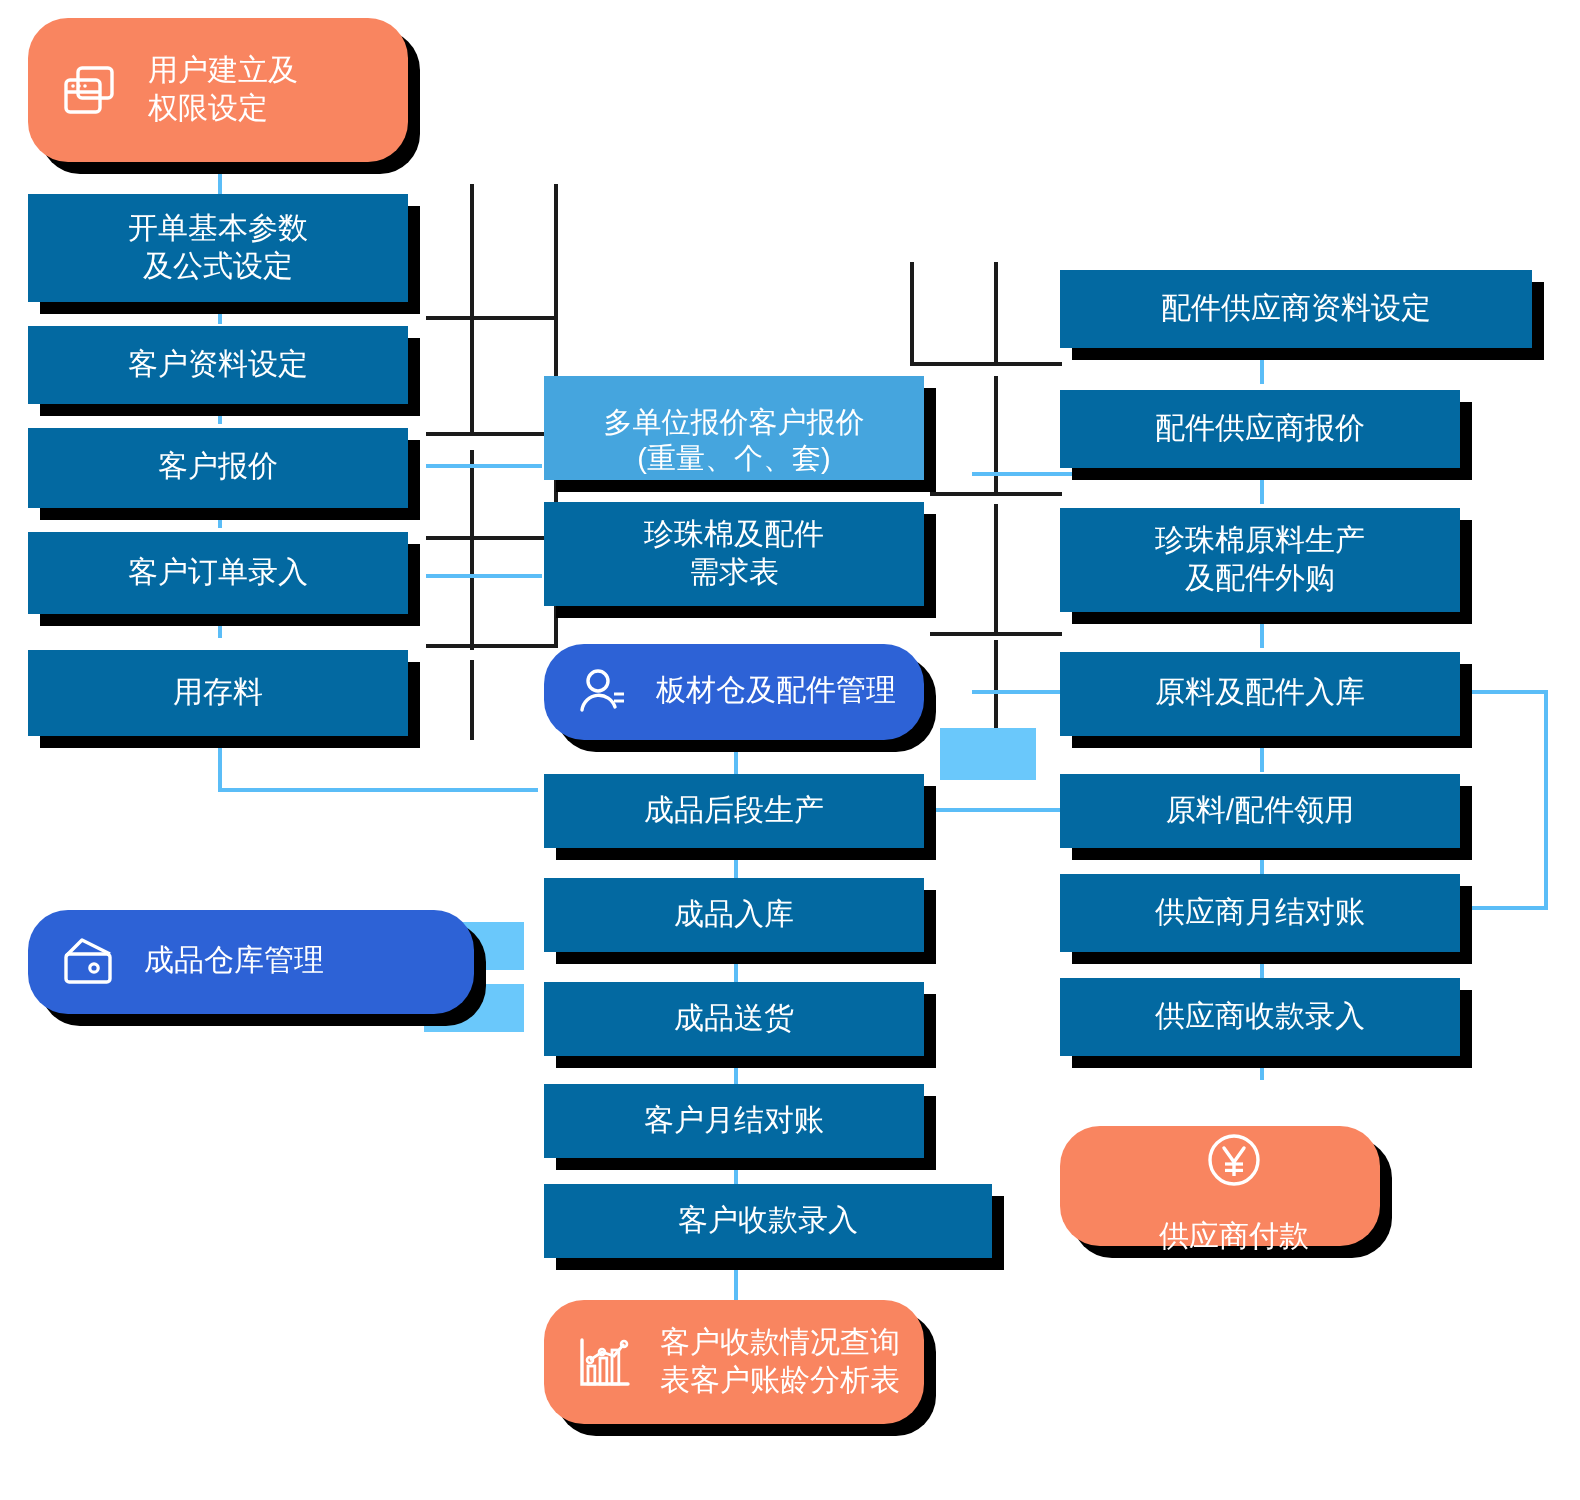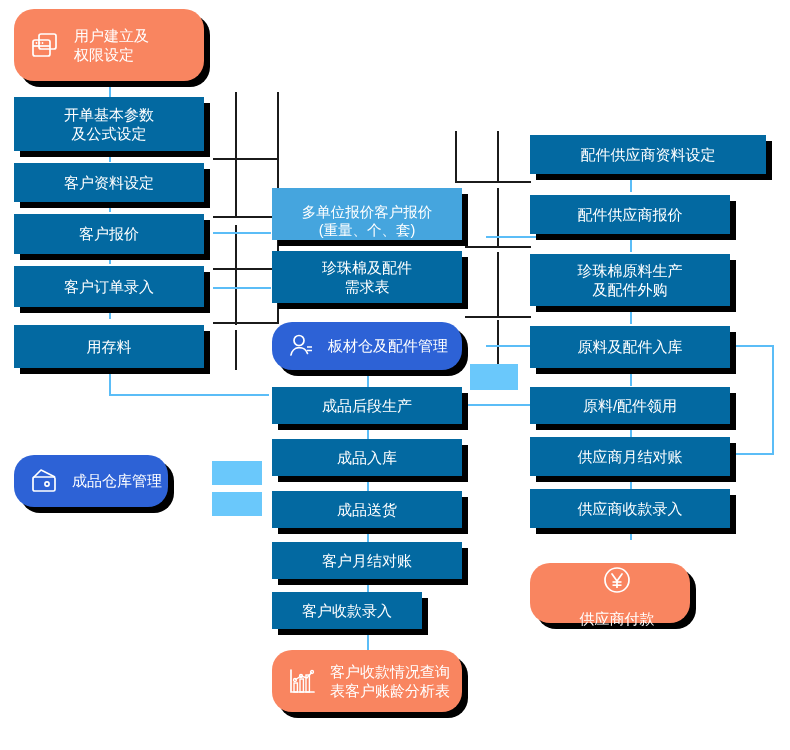--- a/index.html
+++ b/index.html
@@ -144,21 +144,21 @@
   </div>
 
   <div class="node fill-blue sz-md" style="left:14px; top:266px; width:190px; height:41px;">
     <span class="label">客户订单录入</span>
   </div>
 
   <div class="node fill-blue sz-md" style="left:14px; top:325px; width:190px; height:43px;">
     <span class="label">用存料</span>
   </div>
 
-  <div class="node fill-navy sz-md with-icon" style="left:14px; top:455px; width:154px; height:52px;">
+  <div class="node fill-navy sz-md with-icon" style="left:14px; top:455px; width:223px; height:52px;">
     <svg class="ico" width="32" height="32" viewBox="0 0 32 32">
       <rect x="5" y="12" width="22" height="14" rx="1.6" fill="none" stroke="#fff" stroke-width="1.7"></rect>
       <path d="M5 13 L13 5 L27 12" fill="none" stroke="#fff" stroke-width="1.7" stroke-linejoin="round"></path>
       <circle cx="19" cy="19" r="2.1" fill="none" stroke="#fff" stroke-width="1.6"></circle>
     </svg>
     <span class="label">成品仓库管理</span>
   </div>
 
   <div class="node fill-blue2 sz-sm" style="left:272px; top:188px; width:190px; height:52px;align-items:flex-end;">
     <span class="label">多单位报价客户报价
@@ -189,21 +189,21 @@
   </div>
 
   <div class="node fill-blue sz-md" style="left:272px; top:491px; width:190px; height:37px;">
     <span class="label">成品送货</span>
   </div>
 
   <div class="node fill-blue sz-md" style="left:272px; top:542px; width:190px; height:37px;align-items:center;">
     <span class="label">客户月结对账</span>
   </div>
 
-  <div class="node fill-blue sz-md" style="left:272px; top:592px; width:150px; height:37px;">
+  <div class="node fill-blue sz-md" style="left:272px; top:592px; width:224px; height:37px;">
     <span class="label">客户收款录入</span>
   </div>
 
   <div class="node fill-orange sz-md with-icon" style="left:272px; top:650px; width:190px; height:62px;">
     <svg class="ico" width="32" height="32" viewBox="0 0 32 32">
       <polyline points="5,5 5,27 28,27" fill="none" stroke="#fff" stroke-width="1.7" stroke-linecap="round"></polyline>
       <rect x="8" y="18" width="3.4" height="9" fill="none" stroke="#fff" stroke-width="1.4"></rect>
       <rect x="14" y="14" width="3.4" height="13" fill="none" stroke="#fff" stroke-width="1.4"></rect>
       <rect x="20" y="10" width="3.4" height="17" fill="none" stroke="#fff" stroke-width="1.4"></rect>
       <polyline points="9,15 15,11 21,13 26,7" fill="none" stroke="#fff" stroke-width="1.4"></polyline>

